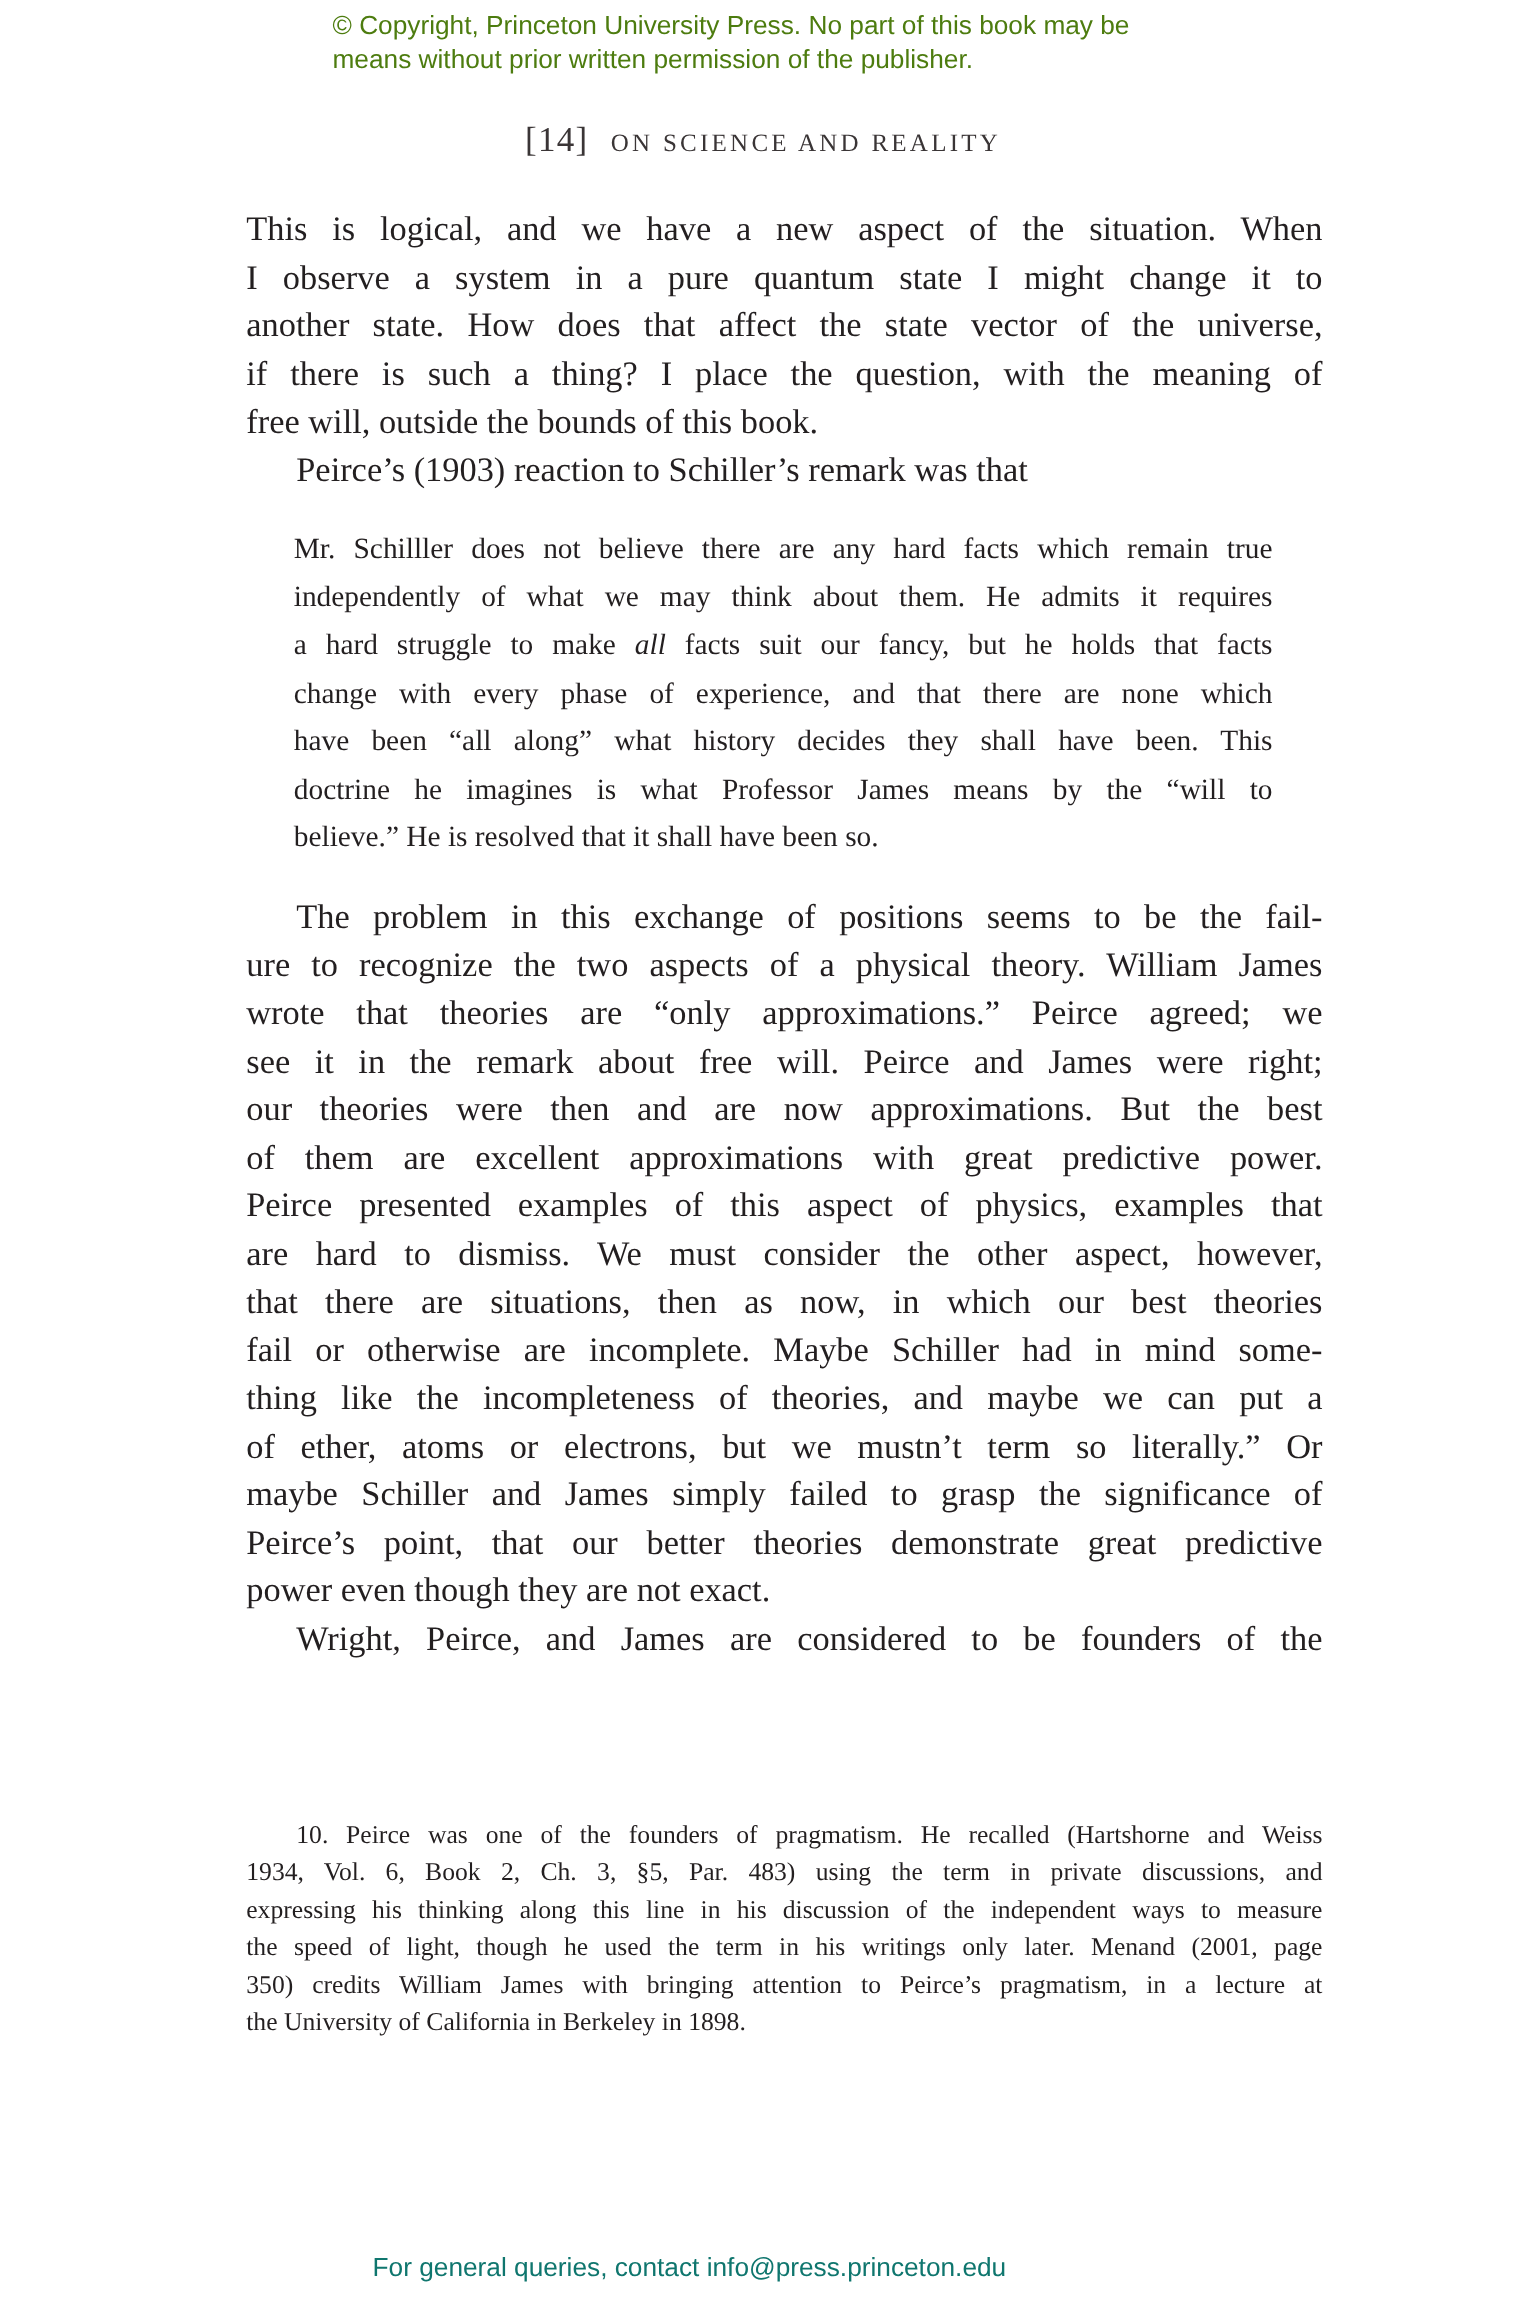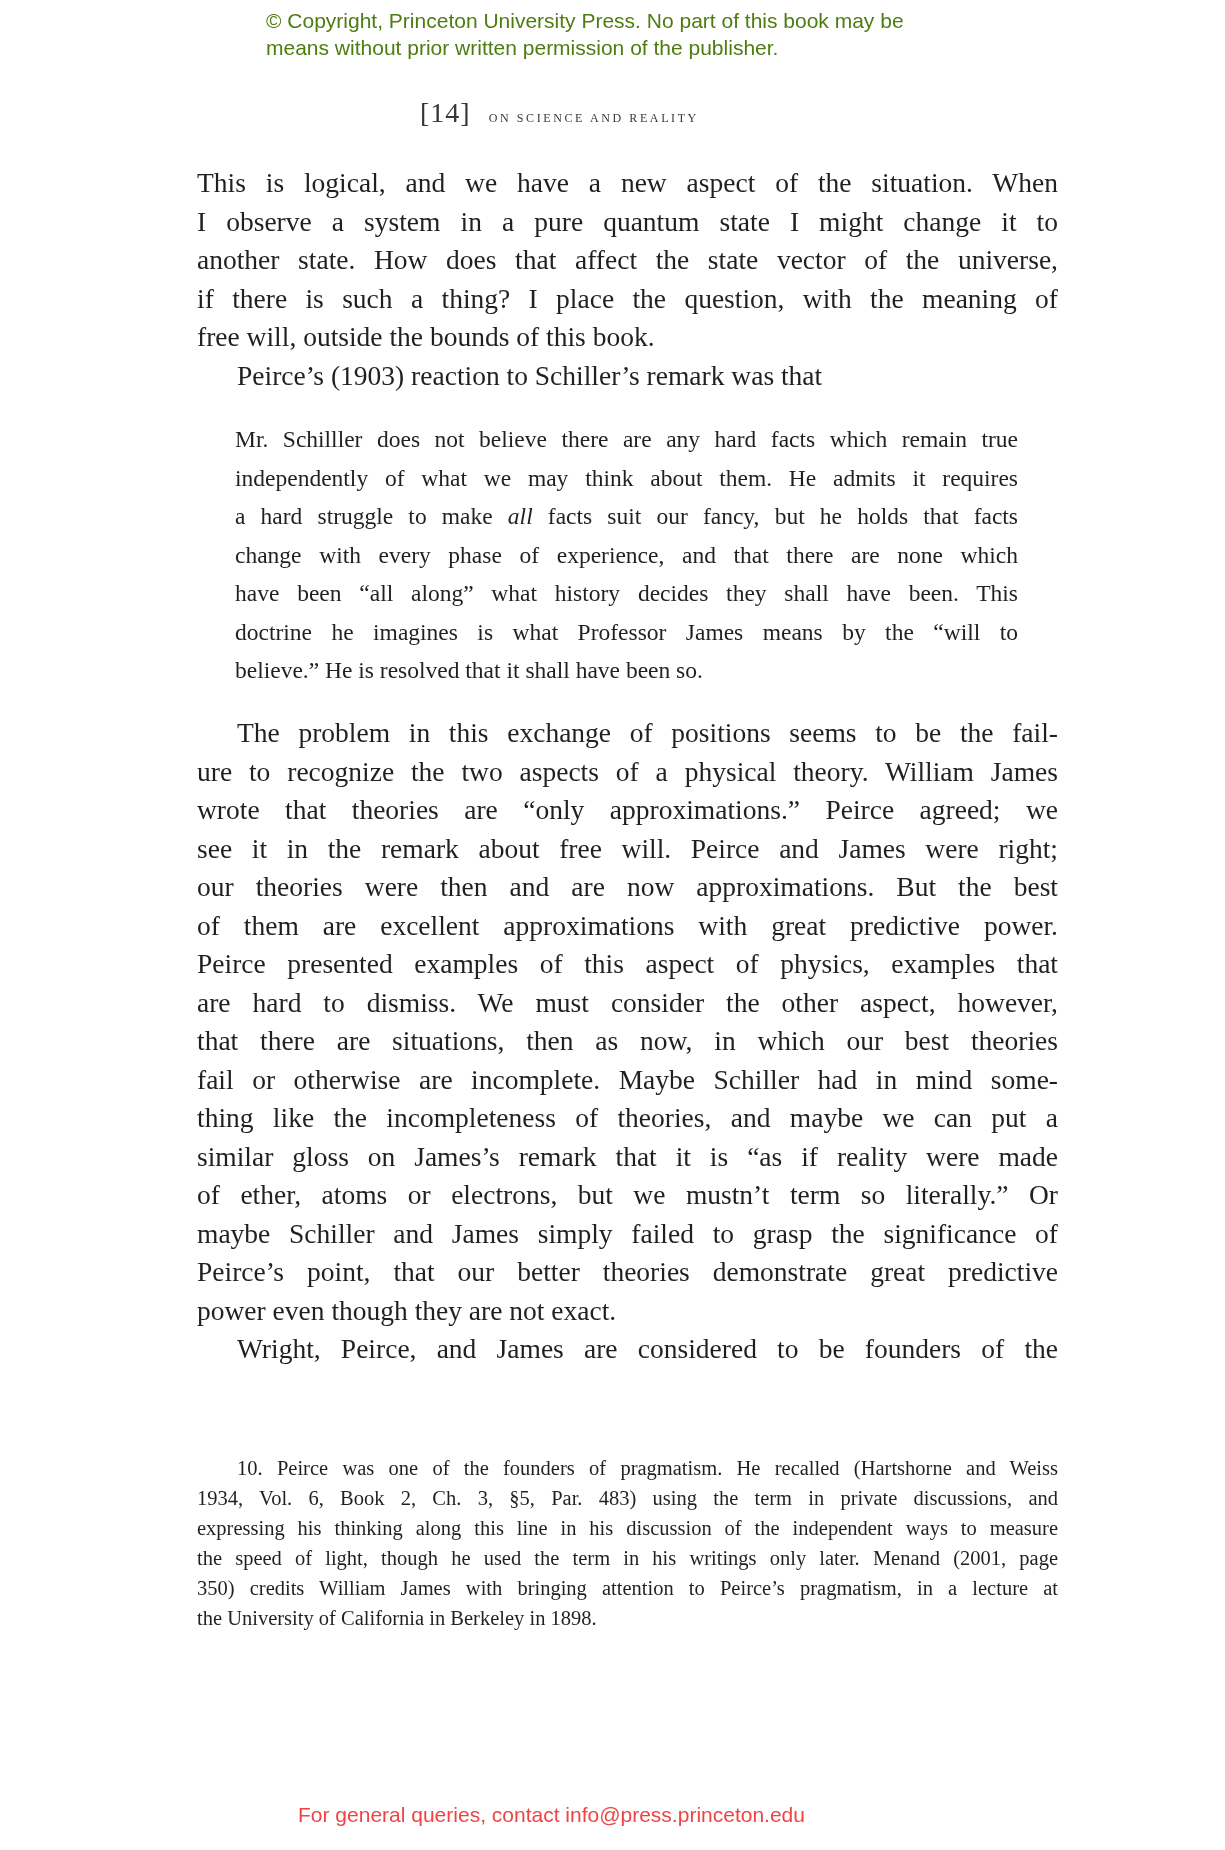--- a/index.html
+++ b/index.html
@@ -31,21 +31,21 @@
       top: 97px;
       font-family: "Liberation Serif", serif;
       color: #3a3536;
       white-space: nowrap;
     }
     .running-head .pgnum {
       font-size: 28px;
       letter-spacing: 1px;
     }
     .running-head .title {
-      font-size: 12px;
+      font-size: 20px;
       letter-spacing: 2.6px;
       margin-left: 18px;
       text-transform: uppercase;
     }
     .serif {
       font-family: "Liberation Serif", serif;
     }
     .block {
       position: absolute;
     }
@@ -96,21 +96,21 @@
     }
     em { font-style: italic; }
     .footer {
       position: absolute;
       left: 0;
       width: 1103px;
       top: 1803px;
       text-align: center;
       font-family: "Liberation Sans", sans-serif;
       font-size: 21px;
-      color: #ef4444;
+      color: #0f766e;
     }
   </style>
 </head>
 <body>
 
 <div class="copyright">
   <div class="cline">© Copyright, Princeton University Press. No part of this book may be</div>
   <div class="cline">means without prior written permission of the publisher.</div>
 </div>
 
@@ -142,21 +142,20 @@
   <span class="line">ure to recognize the two aspects of a physical theory. William James</span>
   <span class="line">wrote that theories are “only approximations.” Peirce agreed; we</span>
   <span class="line">see it in the remark about free will. Peirce and James were right;</span>
   <span class="line">our theories were then and are now approximations. But the best</span>
   <span class="line">of them are excellent approximations with great predictive power.</span>
   <span class="line">Peirce presented examples of this aspect of physics, examples that</span>
   <span class="line">are hard to dismiss. We must consider the other aspect, however,</span>
   <span class="line">that there are situations, then as now, in which our best theories</span>
   <span class="line">fail or otherwise are incomplete. Maybe Schiller had in mind some-</span>
   <span class="line">thing like the incompleteness of theories, and maybe we can put a</span>
-  <span class="line">similar gloss on James’s remark that it is “as if reality were made</span>
   <span class="line">of ether, atoms or electrons, but we mustn’t term so literally.” Or</span>
   <span class="line">maybe Schiller and James simply failed to grasp the significance of</span>
   <span class="line">Peirce’s point, that our better theories demonstrate great predictive</span>
   <span class="line last">power even though they are not exact.</span>
   <span class="line indent">Wright, Peirce, and James are considered to be founders of the</span>
 </div>
 
 <div class="block serif footnote" style="top:1453px;">
   <span class="line indent">10. Peirce was one of the founders of pragmatism. He recalled (Hartshorne and Weiss</span>
   <span class="line">1934, Vol. 6, Book 2, Ch. 3, §5, Par. 483) using the term in private discussions, and</span>

